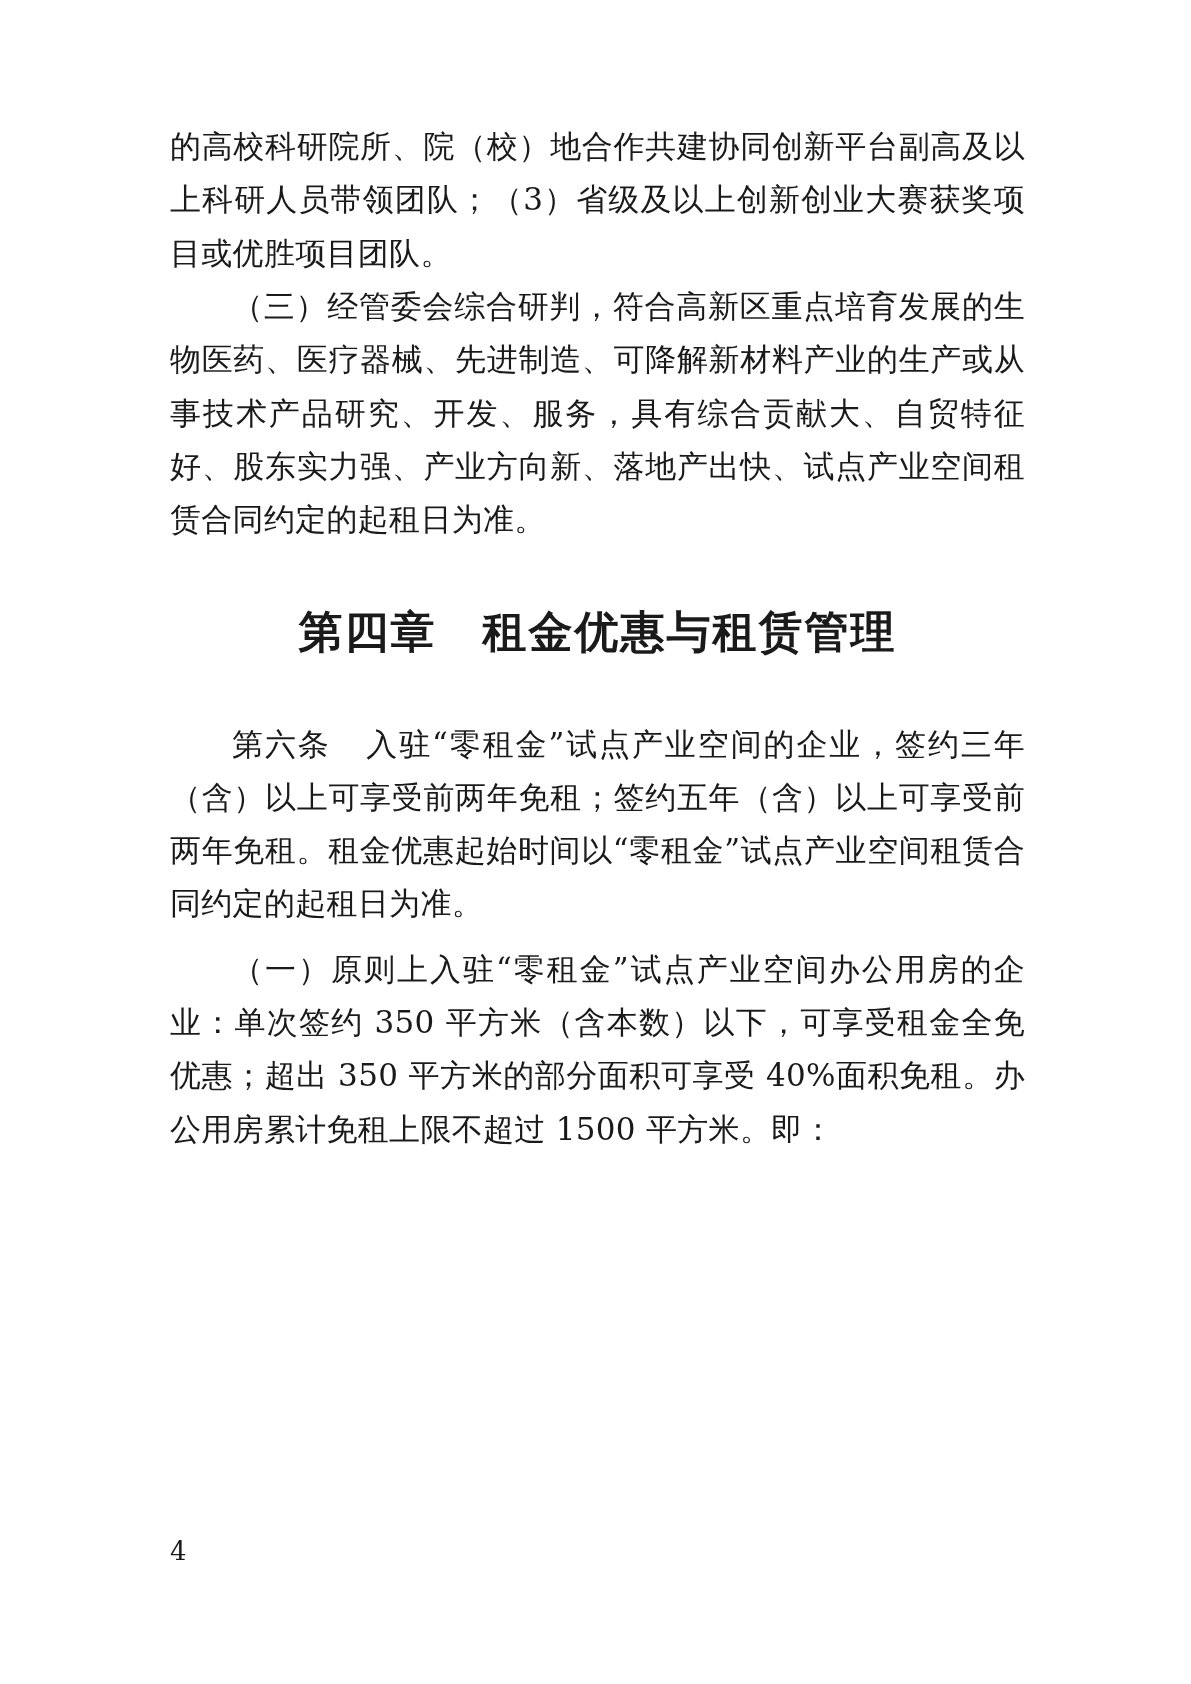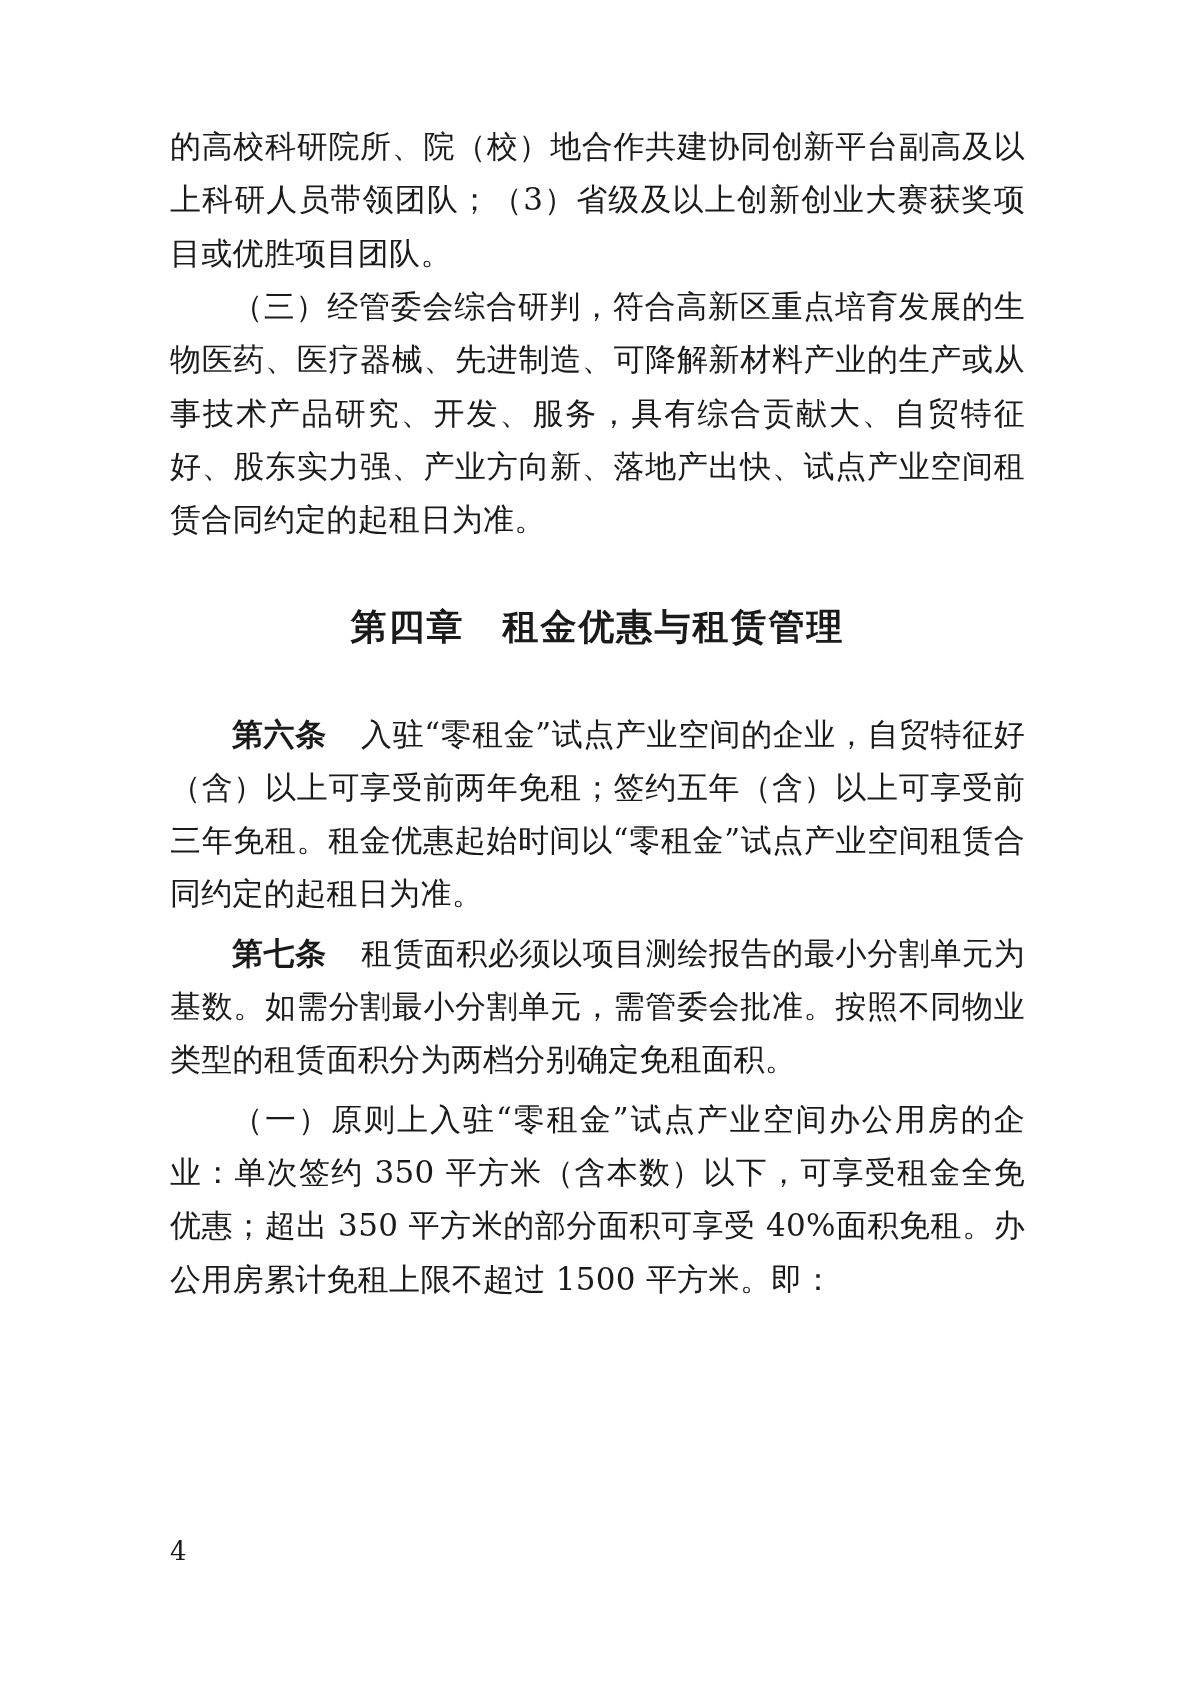--- a/index.html
+++ b/index.html
@@ -34,61 +34,60 @@
     text-align: justify;
     text-justify: inter-ideograph;
     letter-spacing: 0.3px;
     font-family: "DejaVu Serif", "Liberation Serif", serif;
   }
   p.indent {
     text-indent: 2em;
   }
   h2.chapter {
     margin: 0;
-    font-size: 36px;
+    font-size: 44px;
     font-weight: bold;
     text-align: center;
     letter-spacing: 2px;
     font-family: "DejaVu Sans", "Liberation Sans", sans-serif;
   }
   .sp-chapter-top { height: 56px; }
   .sp-chapter-bottom { height: 56px; }
   .sp-small { height: 6px; }
   .page-number {
     position: absolute;
     left: 170px;
     bottom: 118px;
     font-size: 26px;
     font-family: "DejaVu Serif", "Liberation Serif", serif;
     color: #1a1a1a;
   }
   .em-sp { display: inline-block; width: 1.1em; }
-  .term { font-weight: bold; }
+  .term { font-weight: normal; }
 </style>
 </head>
 <body>
 
 <div class="page">
   <div class="doc-body">
 
     <p class="para">的高校科研院所、院（校）地合作共建协同创新平台副高及以上科研人员带领团队；（3）省级及以上创新创业大赛获奖项目或优胜项目团队。</p>
 
     <p class="para indent">（三）经管委会综合研判，符合高新区重点培育发展的生物医药、医疗器械、先进制造、可降解新材料产业的生产或从事技术产品研究、开发、服务，具有综合贡献大、自贸特征好、股东实力强、产业方向新、落地产出快、试点产业空间租赁合同约定的起租日为准。</p>
 
     <div class="sp-chapter-top"></div>
 
     <h2 class="chapter">第四章　租金优惠与租赁管理</h2>
 
     <div class="sp-chapter-bottom"></div>
 
-    <p class="para indent"><span class="term">第六条</span><span class="em-sp"></span><span>入驻“零租金”试点产业空间的企业，自贸特征好（含）以上可享受前两年免租；签约五年（含）以上可享受前三年免租。租金优惠起始时间以“零租金”试点产业空间租赁合同约定的起租日为准。</span></p>
+    <p class="para indent"><span class="term">第六条</span><span class="em-sp"></span><span>入驻“零租金”试点产业空间的企业，签约三年（含）以上可享受前两年免租；签约五年（含）以上可享受前两年免租。租金优惠起始时间以“零租金”试点产业空间租赁合同约定的起租日为准。</span></p>
 
     <div class="sp-small"></div>
 
-    <p class="para indent"><span class="term">第七条</span><span class="em-sp"></span><span>租赁面积必须以项目测绘报告的最小分割单元为基数。如需分割最小分割单元，需管委会批准。按照不同物业类型的租赁面积分为两档分别确定免租面积。</span></p>
 
     <div class="sp-small"></div>
 
     <p class="para indent">（一）原则上入驻“零租金”试点产业空间办公用房的企业：单次签约 350 平方米（含本数）以下，可享受租金全免优惠；超出 350 平方米的部分面积可享受 40%面积免租。办公用房累计免租上限不超过 1500 平方米。即：</p>
 
     <div class="sp-small"></div>
 
 
   </div>
 

